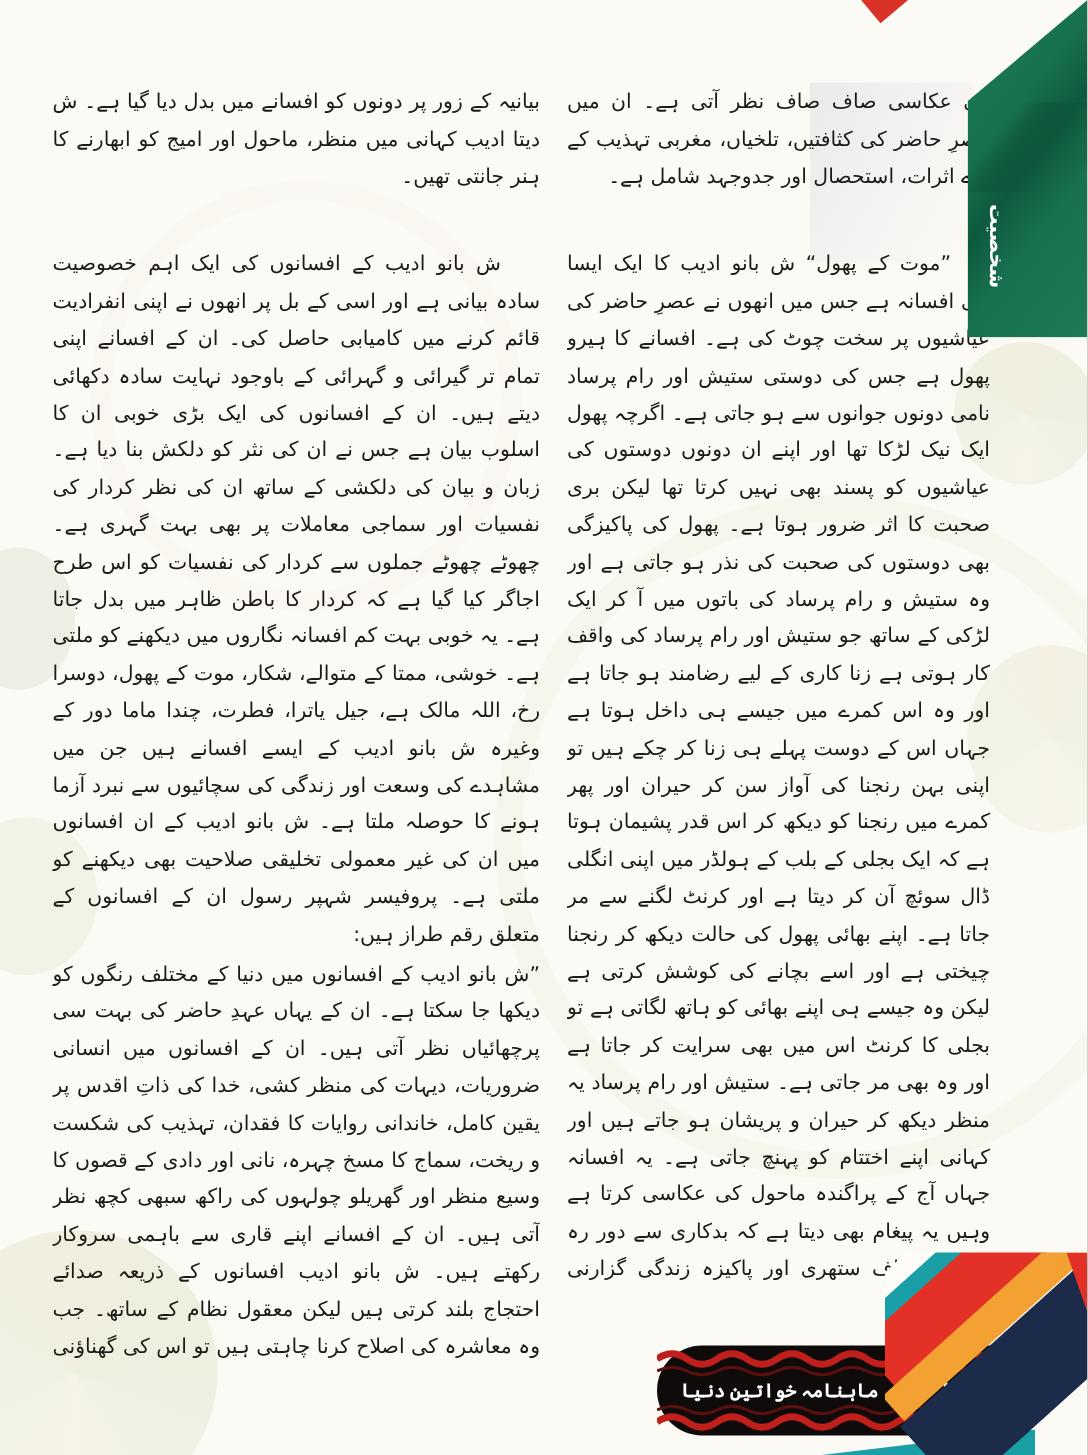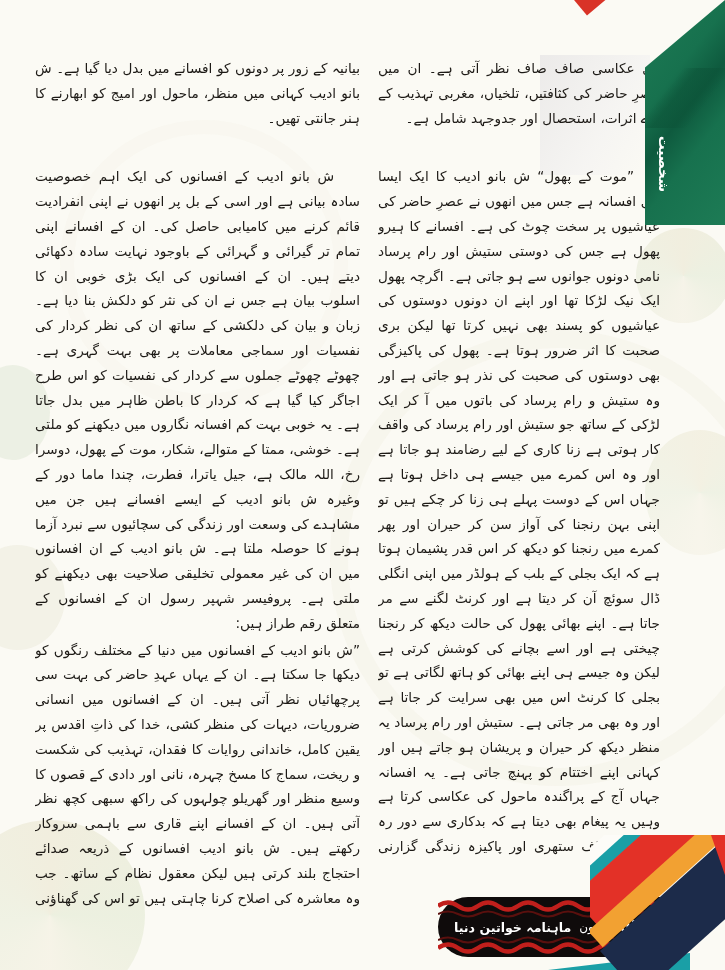--- a/index.html
+++ b/index.html
@@ -51,21 +51,21 @@
               color:#fff;font-size:13.5px;font-weight:bold;letter-spacing:2px;
               text-align:center;direction:rtl;}
 
   
   .footer-band{position:absolute;left:438px;top:897px;width:226px;height:60px;
                background:#0f0b0b;border-radius:30px 4px 4px 30px;}
   .footer-band svg{position:absolute;left:0;top:0;}
   .footer-text{position:absolute;left:0;top:0;width:100%;height:100%;
                display:flex;align-items:center;direction:ltr;
                padding:0 12px 0 16px;box-sizing:border-box;color:#fff;}
-  .ft-name{font-size:12.6px;font-weight:bold;white-space:nowrap;}
+  .ft-name{font-size:12.6px;font-weight:bold;white-space:nowrap;font-family:Liberation Serif, serif;}
   .ft-month{font-size:12px;margin-left:8px;}
   .ft-year{font-size:15px;font-weight:bold;margin-left:7px;letter-spacing:.5px;}
   .ft-page{margin-left:auto;font-size:15px;font-weight:bold;
            border:3px solid rgba(190,30,24,.9);border-radius:50%;
            padding:1px 7px 2px;line-height:1;}
 
   
   .teal-strip{position:absolute;left:548px;top:953px;width:142px;height:17px;
               background:#1a9fa6;clip-path:polygon(0 100%,100% 0,100% 100%);}
   .corner-br{position:absolute;right:0;bottom:0;width:135px;height:135px;overflow:hidden;}
@@ -93,21 +93,21 @@
   <div class="wm wm8"></div>
 
   <div class="article">
     <div class="col col-right">
       <p>کی عکاسی صاف صاف نظر آتی ہے۔ ان میں عصرِ حاضر کی کثافتیں، تلخیاں، مغربی تہذیب کے برے اثرات، استحصال اور جدوجہد شامل ہے۔</p>
       <p class="indent">”موت کے پھول“ ش بانو ادیب کا ایک ایسا ہی افسانہ ہے جس میں انھوں نے عصرِ حاضر کی عیاشیوں پر سخت چوٹ کی ہے۔ افسانے کا ہیرو پھول ہے جس کی دوستی ستیش اور رام پرساد نامی دونوں جوانوں سے ہو جاتی ہے۔ اگرچہ پھول ایک نیک لڑکا تھا اور اپنے ان دونوں دوستوں کی عیاشیوں کو پسند بھی نہیں کرتا تھا لیکن بری صحبت کا اثر ضرور ہوتا ہے۔ پھول کی پاکیزگی بھی دوستوں کی صحبت کی نذر ہو جاتی ہے اور وہ ستیش و رام پرساد کی باتوں میں آ کر ایک لڑکی کے ساتھ جو ستیش اور رام پرساد کی واقف کار ہوتی ہے زنا کاری کے لیے رضامند ہو جاتا ہے اور وہ اس کمرے میں جیسے ہی داخل ہوتا ہے جہاں اس کے دوست پہلے ہی زنا کر چکے ہیں تو اپنی بہن رنجنا کی آواز سن کر حیران اور پھر کمرے میں رنجنا کو دیکھ کر اس قدر پشیمان ہوتا ہے کہ ایک بجلی کے بلب کے ہولڈر میں اپنی انگلی ڈال سوئچ آن کر دیتا ہے اور کرنٹ لگنے سے مر جاتا ہے۔ اپنے بھائی پھول کی حالت دیکھ کر رنجنا چیختی ہے اور اسے بچانے کی کوشش کرتی ہے لیکن وہ جیسے ہی اپنے بھائی کو ہاتھ لگاتی ہے تو بجلی کا کرنٹ اس میں بھی سرایت کر جاتا ہے اور وہ بھی مر جاتی ہے۔ ستیش اور رام پرساد یہ منظر دیکھ کر حیران و پریشان ہو جاتے ہیں اور کہانی اپنے اختتام کو پہنچ جاتی ہے۔ یہ افسانہ جہاں آج کے پراگندہ ماحول کی عکاسی کرتا ہے وہیں یہ پیغام بھی دیتا ہے کہ بدکاری سے دور رہ کر ایک صاف ستھری اور پاکیزہ زندگی گزارنی چاہیے۔</p>
       <p class="indent">اسی طرح ان کا ایک افسانہ ”شکار“ بھی ہے جس کے مرکزی کردار اکرم و رجنا ہیں جو شکار کی تلاش میں خود ہی شکار ہو جاتے ہیں لیکن لڑکیوں کا تعاقب کرنے اور انھیں پریشان کرنے کی عادت سے باز نہیں آتے۔ سنیما ہال کے اندھیرے میں اکرم اپنی بہن کو ہی انجانے میں چھیڑ دیتا ہے اور پھر گال پر زور دار تھپڑ کھاتا ہے۔ انٹرول میں وہ دیکھتا ہے کہ جس لڑکی کو اس نے چھیڑا ہے وہ کوئی اور نہیں بلکہ اس کی اپنی بہن ہے۔</p>
 
     </div>
     <div class="col col-left">
-      <p>بیانیہ کے زور پر دونوں کو افسانے میں بدل دیا گیا ہے۔ ش بانو ادیب کہانی میں منظر، ماحول اور امیج کو ابھارنے کا ہنر جانتی تھیں۔</p>
+      <p>بیانیہ کے زور پر دونوں کو افسانے میں بدل دیا گیا ہے۔ ش دیتا ادیب کہانی میں منظر، ماحول اور امیج کو ابھارنے کا ہنر جانتی تھیں۔</p>
       <p class="indent">ش بانو ادیب کے افسانوں کی ایک اہم خصوصیت سادہ بیانی ہے اور اسی کے بل پر انھوں نے اپنی انفرادیت قائم کرنے میں کامیابی حاصل کی۔ ان کے افسانے اپنی تمام تر گیرائی و گہرائی کے باوجود نہایت سادہ دکھائی دیتے ہیں۔ ان کے افسانوں کی ایک بڑی خوبی ان کا اسلوب بیان ہے جس نے ان کی نثر کو دلکش بنا دیا ہے۔ زبان و بیان کی دلکشی کے ساتھ ان کی نظر کردار کی نفسیات اور سماجی معاملات پر بھی بہت گہری ہے۔ چھوٹے چھوٹے جملوں سے کردار کی نفسیات کو اس طرح اجاگر کیا گیا ہے کہ کردار کا باطن ظاہر میں بدل جاتا ہے۔ یہ خوبی بہت کم افسانہ نگاروں میں دیکھنے کو ملتی ہے۔ خوشی، ممتا کے متوالے، شکار، موت کے پھول، دوسرا رخ، اللہ مالک ہے، جیل یاترا، فطرت، چندا ماما دور کے وغیرہ ش بانو ادیب کے ایسے افسانے ہیں جن میں مشاہدے کی وسعت اور زندگی کی سچائیوں سے نبرد آزما ہونے کا حوصلہ ملتا ہے۔ ش بانو ادیب کے ان افسانوں میں ان کی غیر معمولی تخلیقی صلاحیت بھی دیکھنے کو ملتی ہے۔ پروفیسر شہپر رسول ان کے افسانوں کے متعلق رقم طراز ہیں:</p>
       <p class="quote">”ش بانو ادیب کے افسانوں میں دنیا کے مختلف رنگوں کو دیکھا جا سکتا ہے۔ ان کے یہاں عہدِ حاضر کی بہت سی پرچھائیاں نظر آتی ہیں۔ ان کے افسانوں میں انسانی ضروریات، دیہات کی منظر کشی، خدا کی ذاتِ اقدس پر یقین کامل، خاندانی روایات کا فقدان، تہذیب کی شکست و ریخت، سماج کا مسخ چہرہ، نانی اور دادی کے قصوں کا وسیع منظر اور گھریلو چولہوں کی راکھ سبھی کچھ نظر آتی ہیں۔ ان کے افسانے اپنے قاری سے باہمی سروکار رکھتے ہیں۔ ش بانو ادیب افسانوں کے ذریعہ صدائے احتجاج بلند کرتی ہیں لیکن معقول نظام کے ساتھ۔ جب وہ معاشرہ کی اصلاح کرنا چاہتی ہیں تو اس کی گھناؤنی تصویر اپنے قاری کو دکھا کر اسے جھنجھوڑتی ہیں۔“</p>
       <p class="citation">(ش بانو ادیب: یہیں کہیں ہے، مرتبین عمران عظیم اور ساحر داؤد نگری، صفحہ نمبر 29)</p>
 
     </div>
   </div>
 
   <div class="corner-tr">
 
     <div class="stripe stripe-red"></div>

